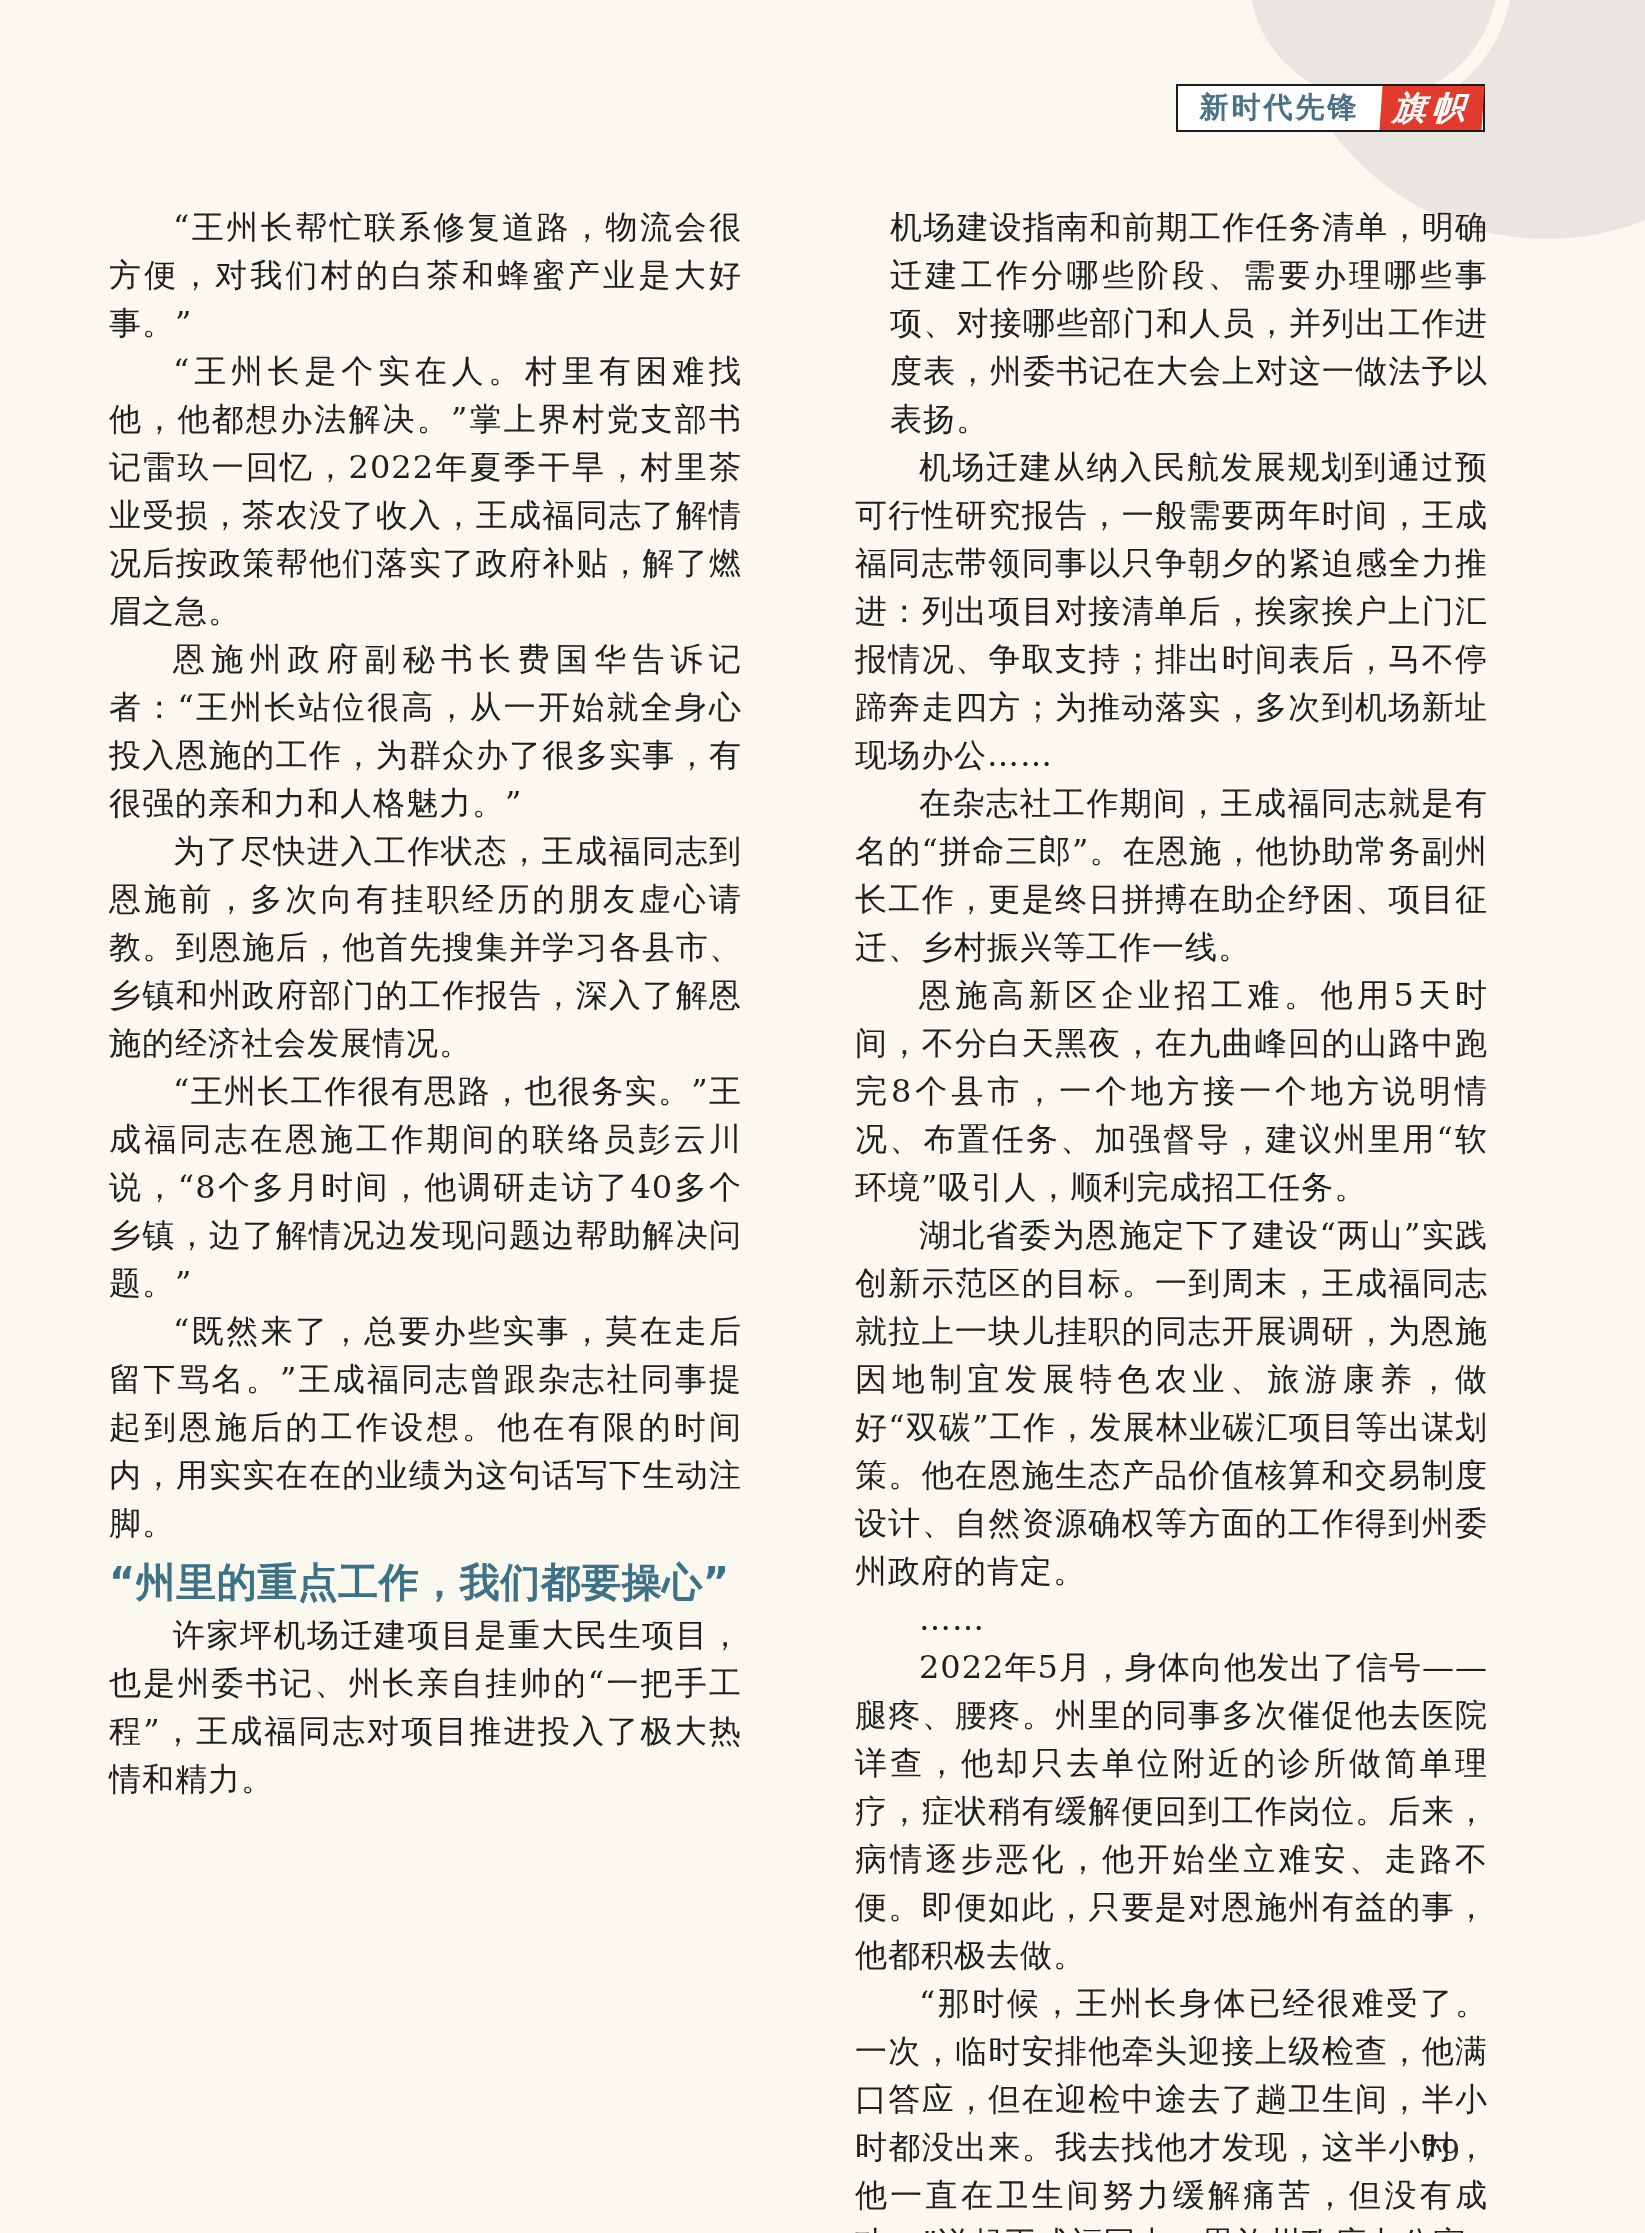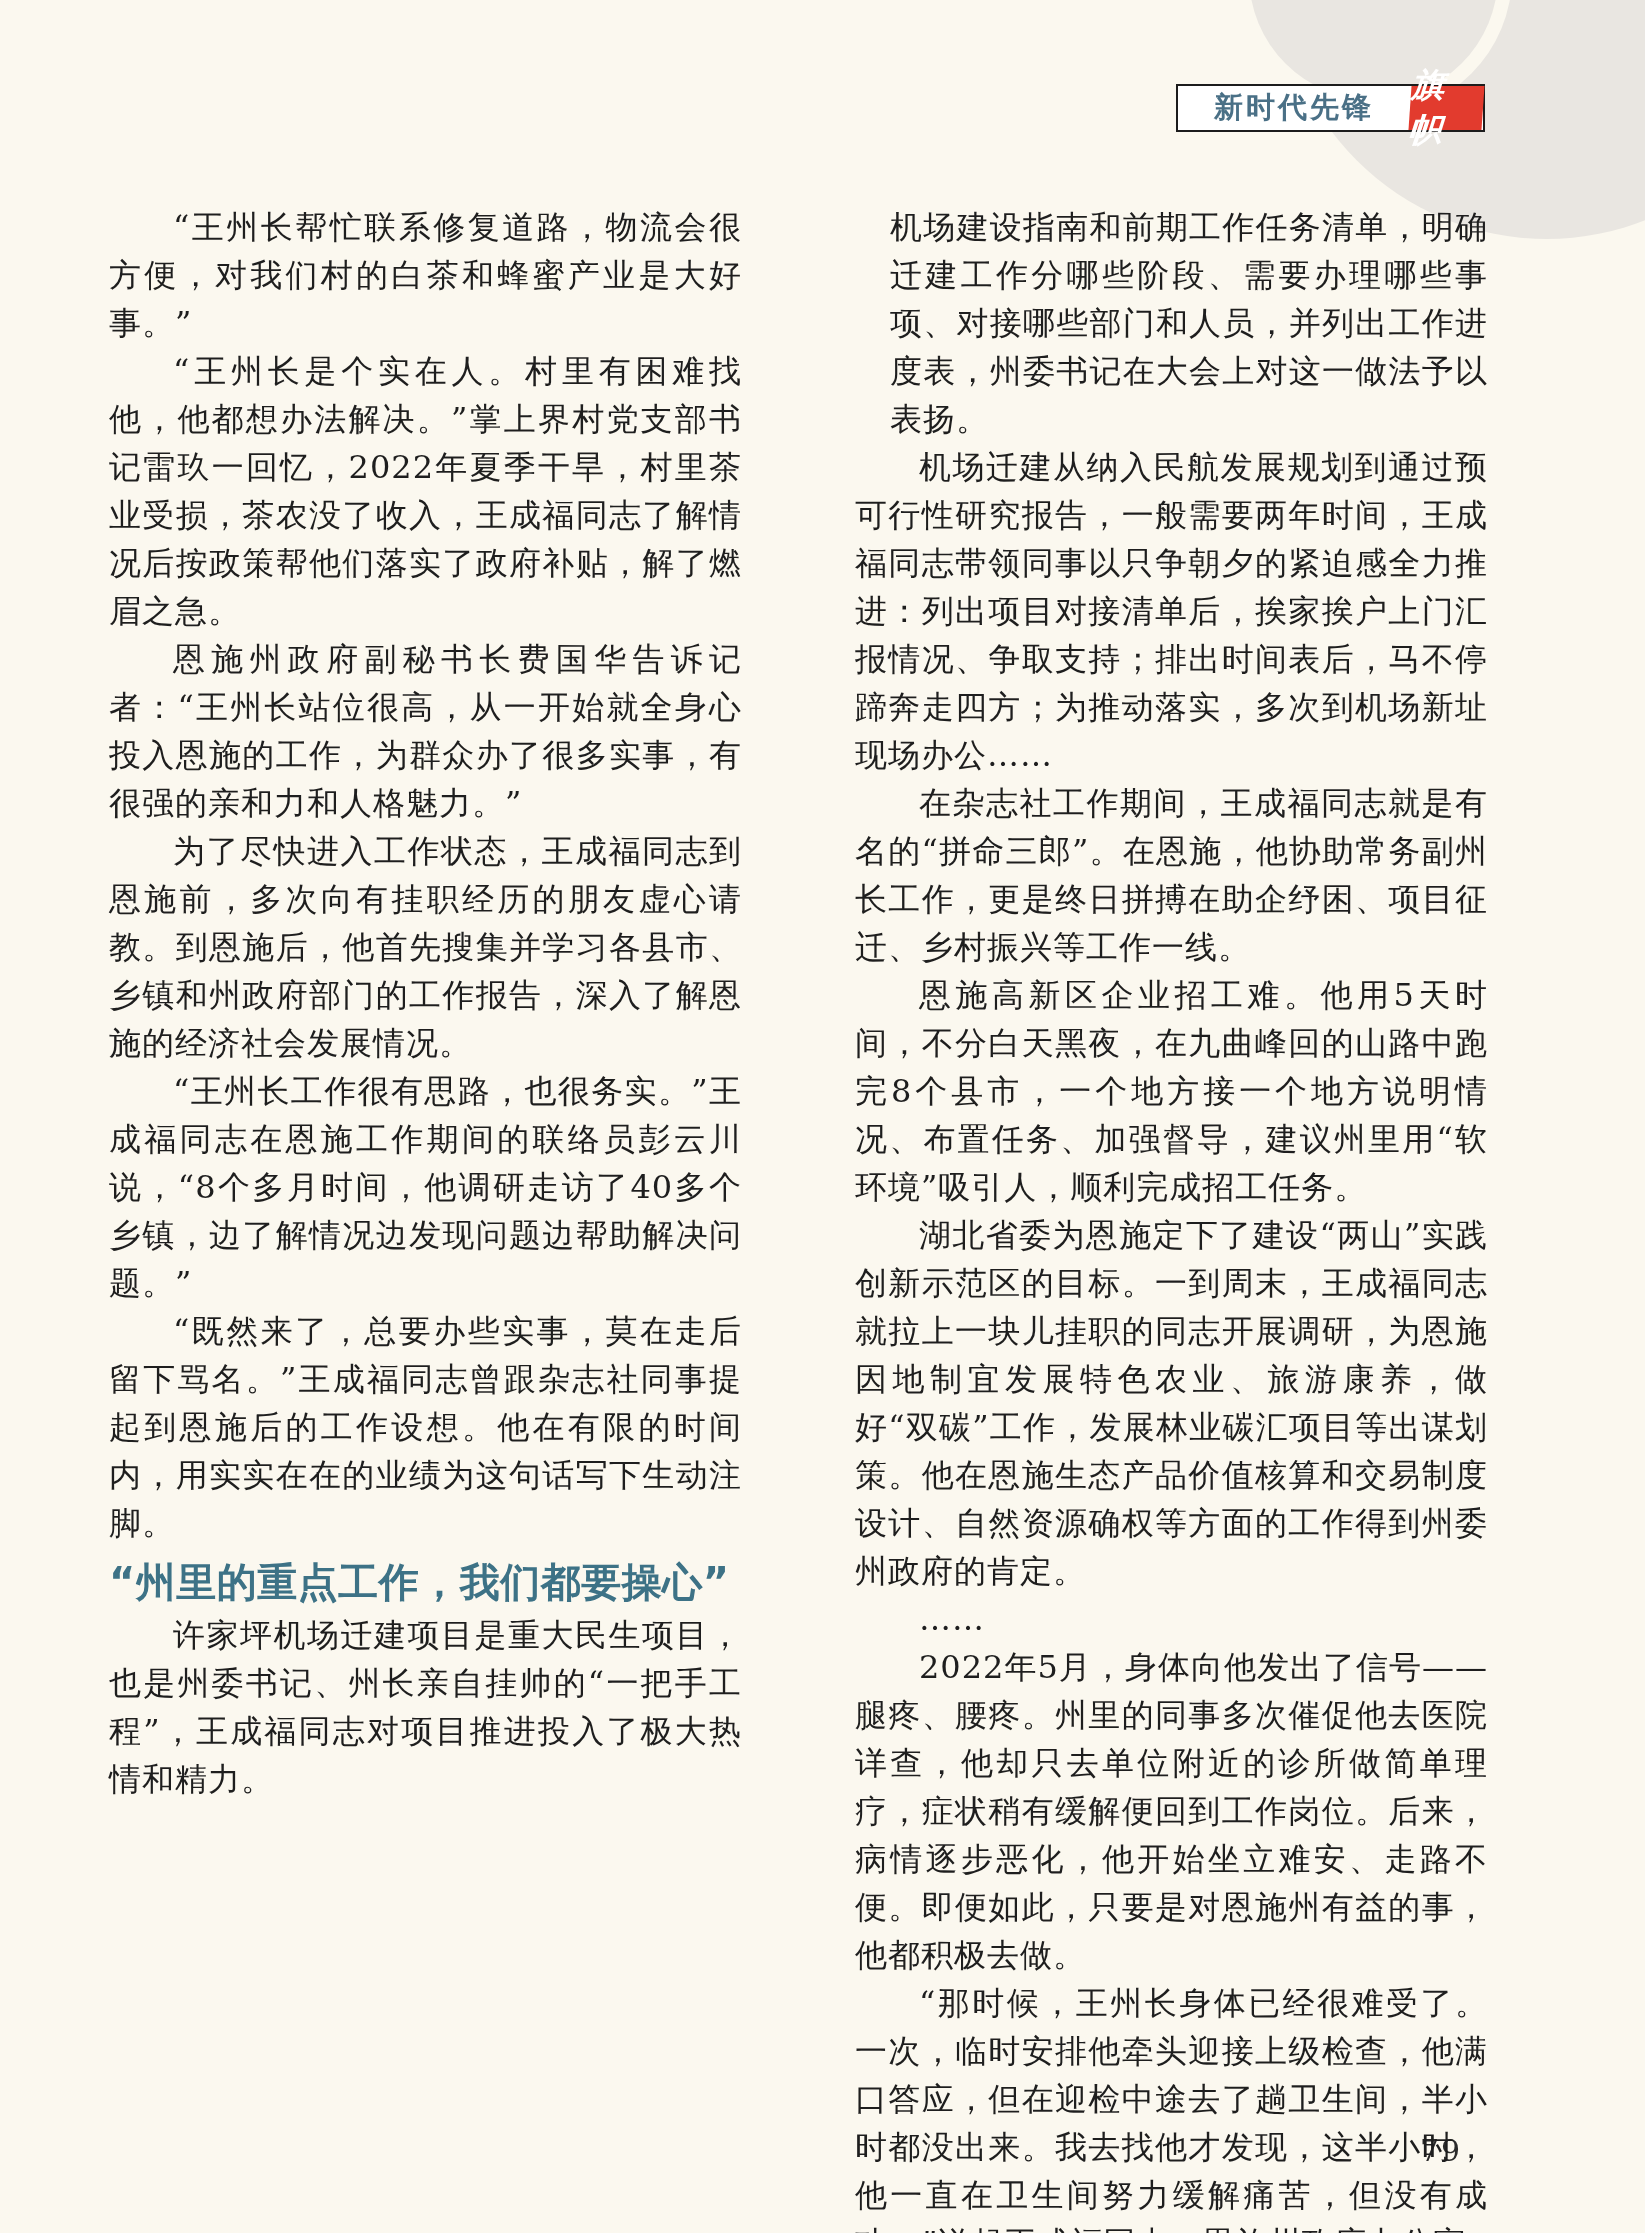--- a/index.html
+++ b/index.html
@@ -29,21 +29,21 @@
     position:absolute;
     left:1176px;top:84px;
     width:309px;height:48px;
     border:2px solid #1c1c1c;
     box-sizing:border-box;
     display:flex;
     background:#ffffff;
     z-index:5;
   }
   .badge-label{
-    width:232px;
+    width:203px;
     display:flex;align-items:center;justify-content:center;
     font-family:"DejaVu Sans", sans-serif;
     font-weight:bold;
     font-size:29px;
     letter-spacing:3px;
     color:#4a7086;
   }
   .badge-logo{
     flex:1;
     background:#e23b2e;

